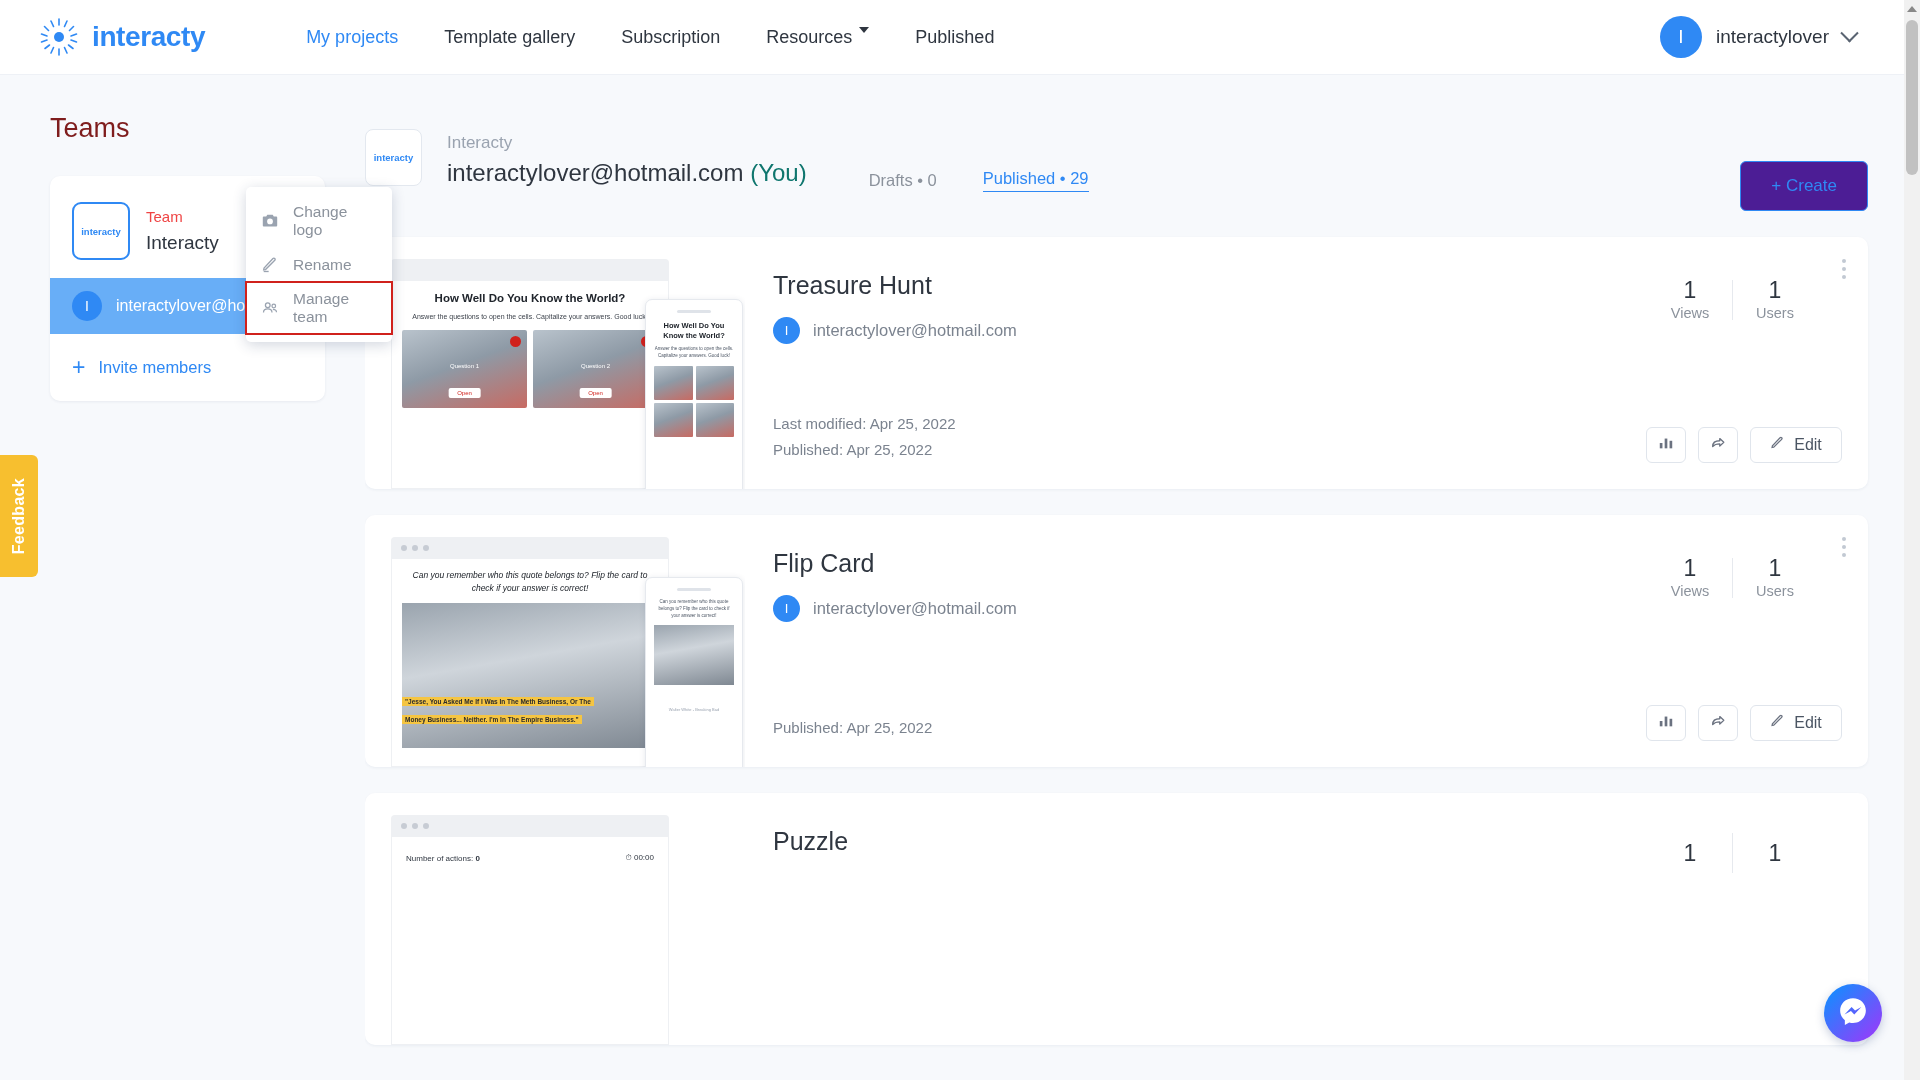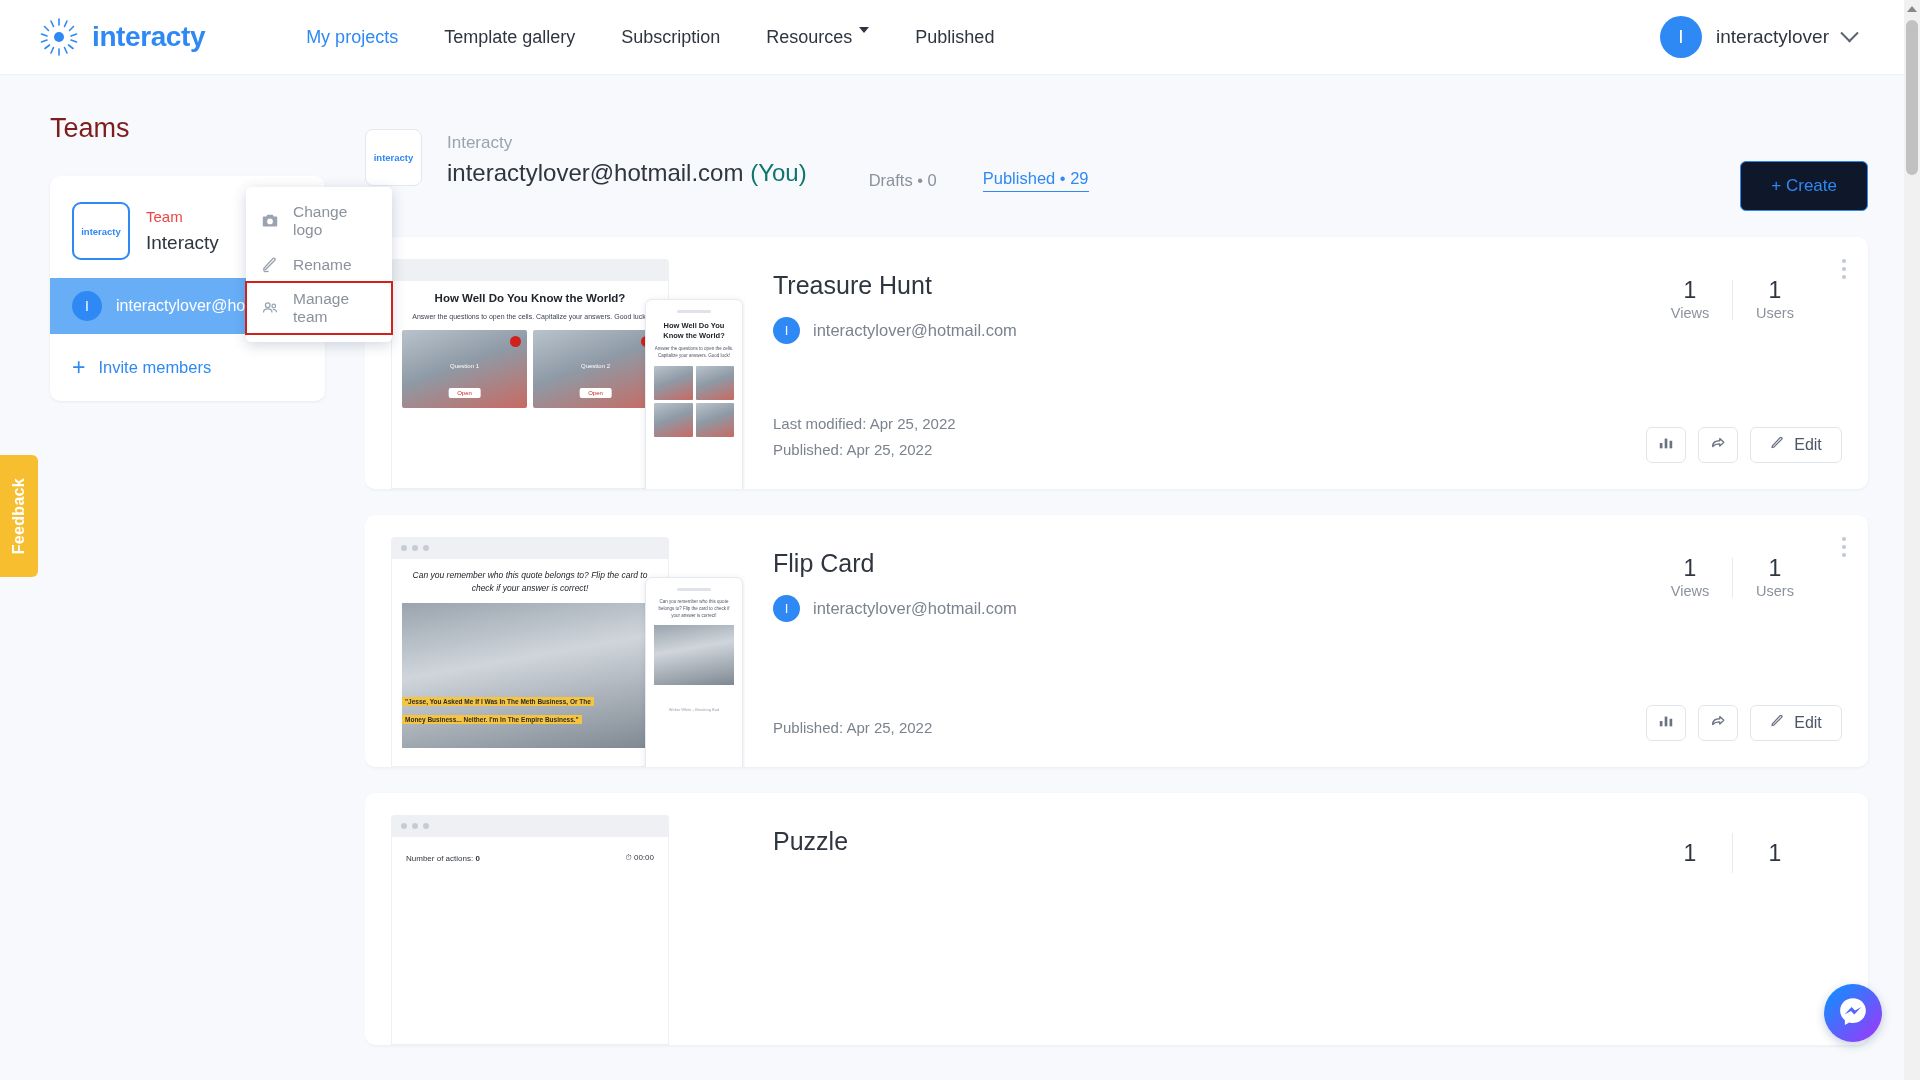--- a/index.html
+++ b/index.html
@@ -113,21 +113,21 @@
   .acct-logo-text { font-size: 9.5px; color: #2f89f4; font-weight: 600; }
   .acct-meta { margin-left: 25px; }
   .acct-kicker { font-size: 17px; color: #9aa3b0; line-height: 1.6; }
   .acct-email { font-size: 24px; color: #2f3640; line-height: 1.45; }
   .acct-email .you { color: #0f766e; }
   .counters { display: flex; align-items: center; gap: 46px; margin: 40px 0 16px 62px; }
   .counter { font-size: 16.5px; color: #8b929c; cursor: pointer; white-space: nowrap; }
   .counter.active { color: #2f89f4; border-bottom: 1.5px solid #2f89f4; padding-bottom: 3px; }
   .create-btn {
     margin-left: auto; margin-top: 32px;
-    border: 1px solid #2f89f4; color: #2f89f4; background: #0f172a;
+    border: 1px solid #2f89f4; color: #2f89f4; background: #4c1d95;
     border-radius: 6px; padding: 14px 30px; font-size: 17px; cursor: pointer;
   }
 
   .panel { background: #fff; border-radius: 10px; box-shadow: 0 1px 3px rgba(25,45,80,.06); }
   .views-panel { margin-top: 30px; padding: 24px 30px 30px 30px; }
   .views-row { display: flex; align-items: baseline; }
   .views-label { font-size: 16px; color: #4b5563; }
   .views-label .sep { color: #c2c9d3; margin: 0 5px; }
   .views-label .range { color: #8b929c; }
   .views-count { margin-left: auto; font-size: 15.5px; color: #9aa3b0; }

